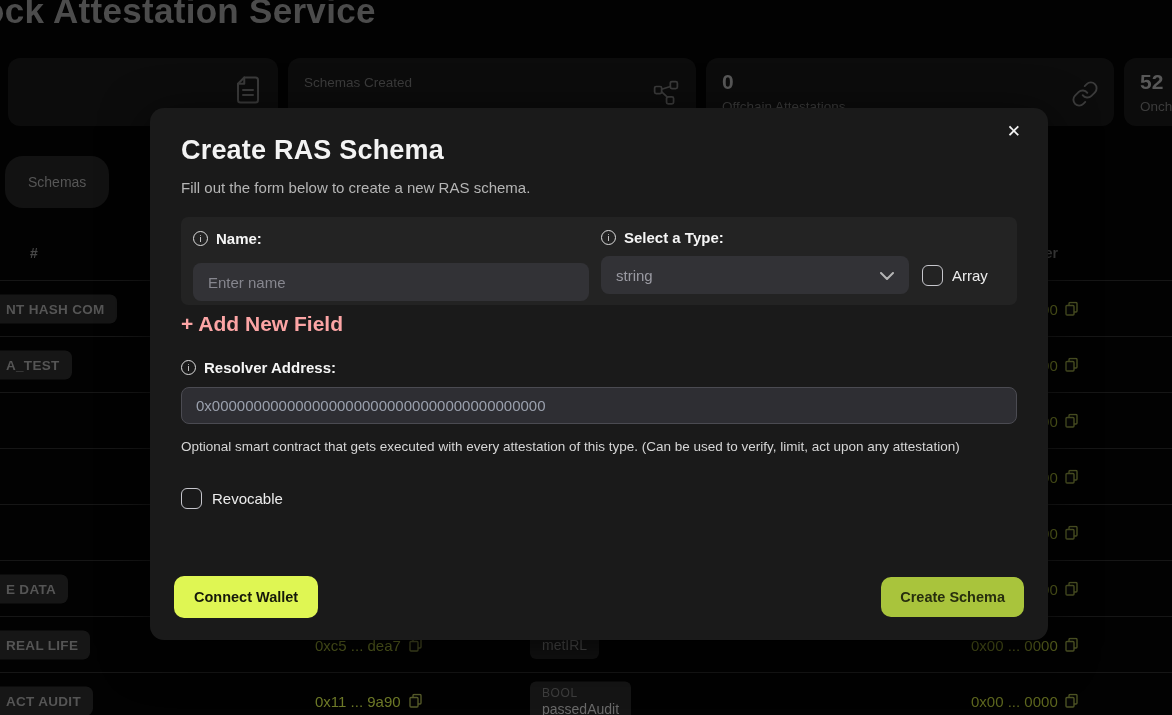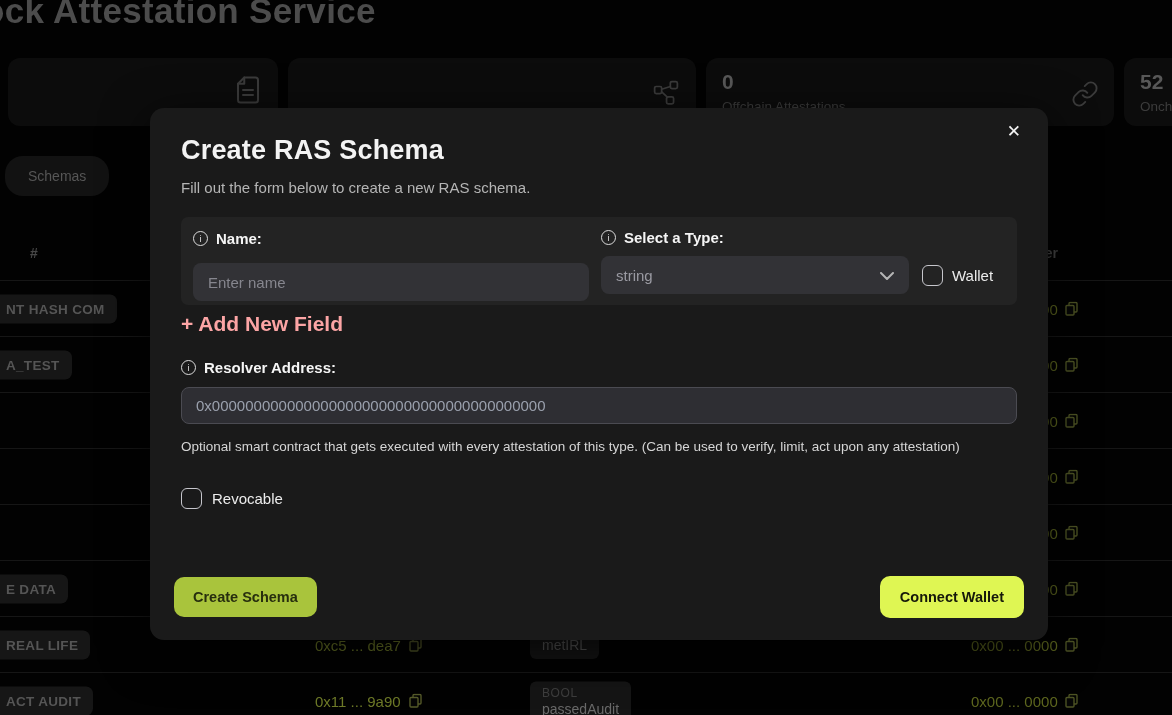--- a/index.html
+++ b/index.html
@@ -21,21 +21,21 @@
   .card {
     background:#0c0c0c; border-radius:12px; height:68px; position:relative;
     padding:12px 16px; flex:0 0 auto;
   }
   .card-value { font-size:21px; font-weight:700; color:#585858; line-height:1.15; }
   .card-label { font-size:13.5px; color:#3c3c3c; margin-top:5px; white-space:nowrap; }
   .card-icon { position:absolute; right:15px; top:22px; }
   .card-icon svg { display:block; }
 
   .tab-pill {
-    position:absolute; left:5px; top:156px; height:40px; padding:0 23px;
+    position:absolute; left:5px; top:156px; height:52px; padding:0 23px;
     background:#121212; color:#565656; font-size:14px; border-radius:18px;
     display:flex; align-items:center; cursor:pointer;
   }
 
   .table { position:absolute; left:0; top:225px; width:1172px; height:490px; }
   .th { position:absolute; top:20px; color:#474747; font-size:14px; font-weight:700; }
   .th-num { left:30px; }
   .th-resolver { left:958px; width:100px; text-align:right; }
   .trow { position:absolute; left:0; width:1172px; height:56px; border-top:1px solid #161616; }
   .name-badge {
@@ -142,20 +142,21 @@
     <div class="card-label"></div>
     <span class="card-icon" style="top:16px">
       <svg width="30" height="32" viewBox="0 0 24 24" fill="none" stroke="#3b3b3b" stroke-width="1.6" stroke-linecap="round" stroke-linejoin="round">
         <path d="M9 2h9a2 2 0 0 1 2 2v16a2 2 0 0 1-2 2H6a2 2 0 0 1-2-2V7z"></path>
         <path d="M9 2v5H4"></path>
           <path d="M8 12h8M8 16h8"></path>
       </svg>
     </span>
   </div>
   <div class="card" style="width:408px">
+    <div class="card-label">Schemas Created</div>
     <span class="card-icon">
       <svg width="30" height="26" viewBox="0 0 24 24" fill="none" stroke="#3b3b3b" stroke-width="1.6" stroke-linecap="round" stroke-linejoin="round">
         <rect x="1.5" y="6" width="6.5" height="6.5" rx="1.5"></rect>
         <rect x="16" y="1.5" width="6.5" height="6.5" rx="1.5"></rect>
         <rect x="12.5" y="15.5" width="6.5" height="6.5" rx="1.5"></rect>
         <path d="M8 8.5l8-2.5M8 11l5.5 5"></path>
       </svg>
     </span>
   </div>
   <div class="card" style="width:408px">
@@ -327,36 +328,36 @@
       <div class="type-row">
         <div class="select-box">
           <span class="select-value">string</span>
           <span>
             <svg width="14" height="8" viewBox="0 0 14 8" fill="none">
                 <path d="M1 1l6 6 6-6" stroke="#b5b5b5" stroke-width="2" stroke-linecap="round" stroke-linejoin="round"></path>
               </svg>
           </span>
         </div>
         <span class="checkbox array-check"></span>
-        <span class="check-label">Wallet</span>
+        <span class="check-label">Array</span>
       </div>
     </div>
   </div>
 
   <div class="add-field">+ Add New Field</div>
 
   <div class="field-label resolver-label">
     <span class="info-icon">i</span>
     <span>Resolver Address:</span>
   </div>
   <input class="resolver-input" type="text" value="0x0000000000000000000000000000000000000000" style="">
   <div class="helper-text">Optional smart contract that gets executed with every attestation of this type. (Can be used to verify, limit, act upon any attestation)</div>
 
   <div class="revocable-row">
     <span class="checkbox"></span>
     <span class="check-label">Revocable</span>
   </div>
 
   <div class="modal-footer">
+    <button class="btn btn-connect">Connect Wallet</button>
     <button class="btn btn-create">Create Schema</button>
-    <button class="btn btn-connect">Connect Wallet</button>
   </div>
 </div>
 
 </body></html>

